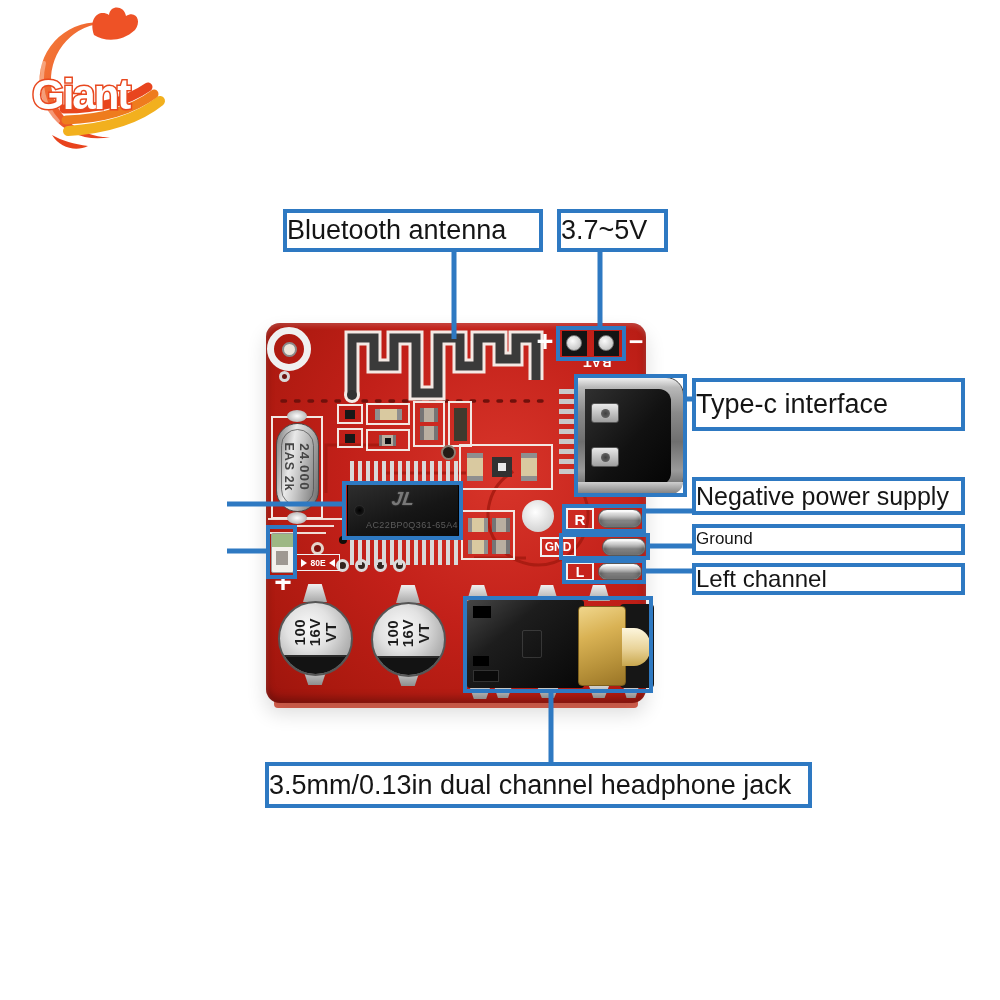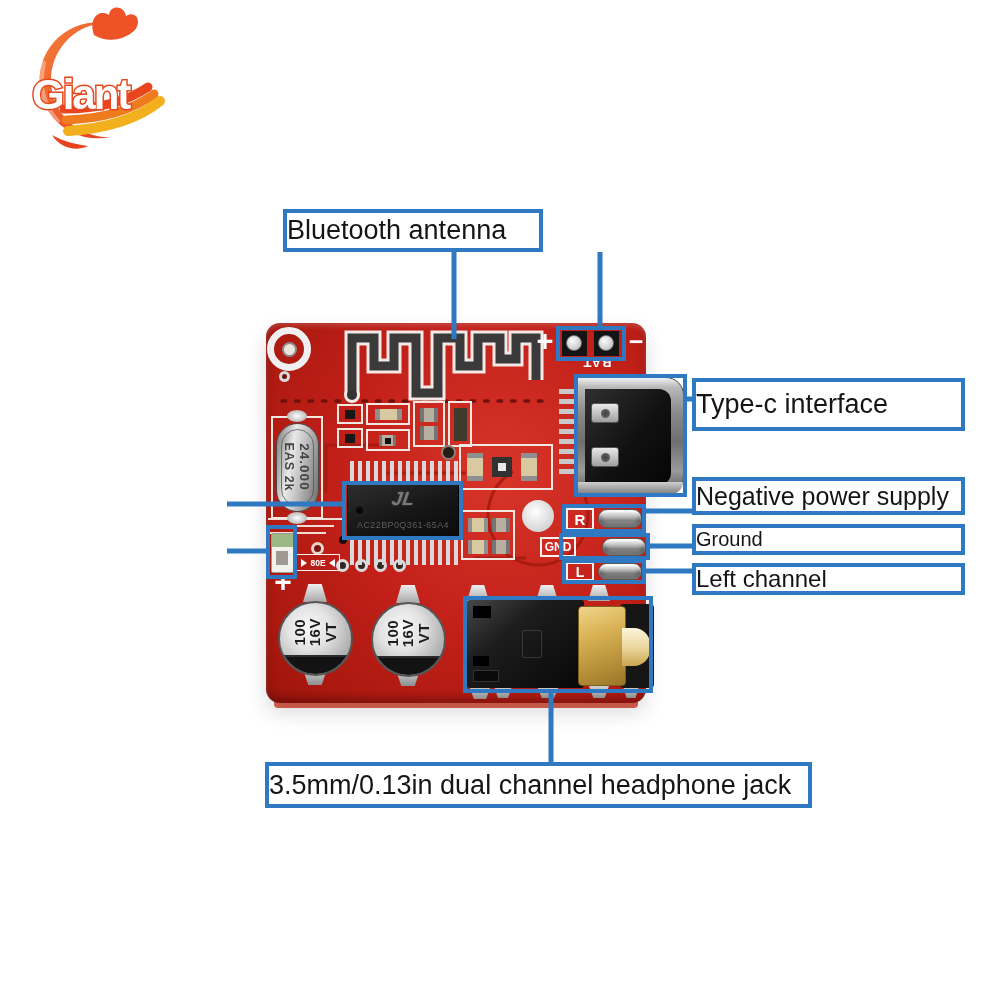--- a/index.html
+++ b/index.html
@@ -124,21 +124,21 @@
   <div class="a" style="left:355px;top:559px;width:13px;height:13px;border-radius:50%;border:3px solid #dcdcdc;background:#342620;z-index:4"></div>
   <div class="a" style="left:374px;top:559px;width:13px;height:13px;border-radius:50%;border:3px solid #dcdcdc;background:#342620;z-index:4"></div>
   <div class="a" style="left:393px;top:559px;width:13px;height:13px;border-radius:50%;border:3px solid #dcdcdc;background:#342620;z-index:4"></div>
   <div class="a" style="left:339px;top:536px;width:8px;height:8px;border-radius:50%;background:#140d08;z-index:4"></div>
 
   <div class="pins" style="left:350px;top:461px;width:108px;height:24px"></div>
   <div class="pins" style="left:350px;top:537px;width:108px;height:28px"></div>
   <div class="chip" style="left:347px;top:484px;width:112px;height:53px">
     <div style="position:absolute;left:6px;top:20px;width:11px;height:11px;border-radius:50%;background:radial-gradient(#000,#1e1e1e);border:1px solid #2a2a2a"></div>
     <div style="position:absolute;left:0;right:0;top:3px;text-align:center;color:#787878;font-weight:bold;font-style:italic;font-size:19px;transform:skewX(-8deg);text-shadow:0 0 2px #555">JL</div>
-    <div style="position:absolute;left:0;right:0;bottom:6px;text-align:center;color:#5c5c5c;font-size:9px;letter-spacing:.4px">AC22BP0Q361-65A4</div>
+    <div style="position:absolute;left:0;right:0;bottom:6px;text-align:right;color:#5c5c5c;font-size:9px;letter-spacing:.4px">AC22BP0Q361-65A4</div>
   </div>
 
   <div class="silk" style="left:271px;top:416px;width:52px;height:103px"></div>
   <div class="a" style="left:287px;top:410px;width:20px;height:12px;border-radius:50%;background:radial-gradient(#fdfdfd,#9e9e9e);z-index:4"></div>
   <div class="a" style="left:287px;top:512px;width:20px;height:12px;border-radius:50%;background:radial-gradient(#fdfdfd,#9e9e9e);z-index:4"></div>
   <div class="a" style="left:276px;top:423px;width:43px;height:89px;border-radius:22px;border:1px solid #4a4a4a;z-index:5;background:linear-gradient(100deg,#787878 0%,#e9e9e9 35%,#c4c4c4 55%,#6a6a6a 100%)">
     <div style="position:absolute;left:4px;top:5px;right:4px;bottom:5px;border-radius:18px;border:1px solid rgba(80,80,80,.75)"></div>
   </div>
   <div class="a" style="left:252px;top:445px;width:90px;height:44px;z-index:6;transform:rotate(90deg);display:flex;flex-direction:column;align-items:center;justify-content:center;color:#454545;font-weight:bold;line-height:1.15">
     <span style="font-size:13.5px;letter-spacing:1px">24.000</span>
@@ -240,27 +240,30 @@
   <div class="abox" style="left:562px;top:559px;width:84px;height:25px"></div>
   <div class="abox" style="left:463px;top:596px;width:190px;height:97px"></div>
 
   <svg class="lines" width="1000" height="1000" viewBox="0 0 1000 1000">
     <path d="M454,252 V339 M600,252 V327 M683,399 H692 M646,511 H692 M649,546 H692 M646,571 H692 M227,504 H342 M227,551 H266 M551,693 V762" fill="none" stroke="#2e79c2" stroke-width="5"></path>
   </svg>
 
   <div class="label" style="left:283px;top:209px;width:260px;height:43px;font-size:27px">
     <span>Bluetooth antenna</span>
   </div>
+  <div class="label" style="left:557px;top:209px;width:111px;height:43px;font-size:27px">
+    <span>3.7~5V</span>
+  </div>
   <div class="label" style="left:692px;top:378px;width:273px;height:53px;font-size:27px">
     <span>Type-c interface</span>
   </div>
   <div class="label" style="left:692px;top:477px;width:273px;height:38px;font-size:25px">
     <span>Negative power supply</span>
   </div>
-  <div class="label" style="left:692px;top:524px;width:273px;height:31px;font-size:20px">
+  <div class="label" style="left:692px;top:524px;width:273px;height:31px;font-size:17px">
     <span>Ground</span>
   </div>
   <div class="label" style="left:692px;top:563px;width:273px;height:32px;font-size:24px">
     <span>Left channel</span>
   </div>
   <div class="label" style="left:265px;top:762px;width:547px;height:46px;font-size:27px">
     <span>3.5mm/0.13in dual channel headphone jack</span>
   </div>
 
 </div>

